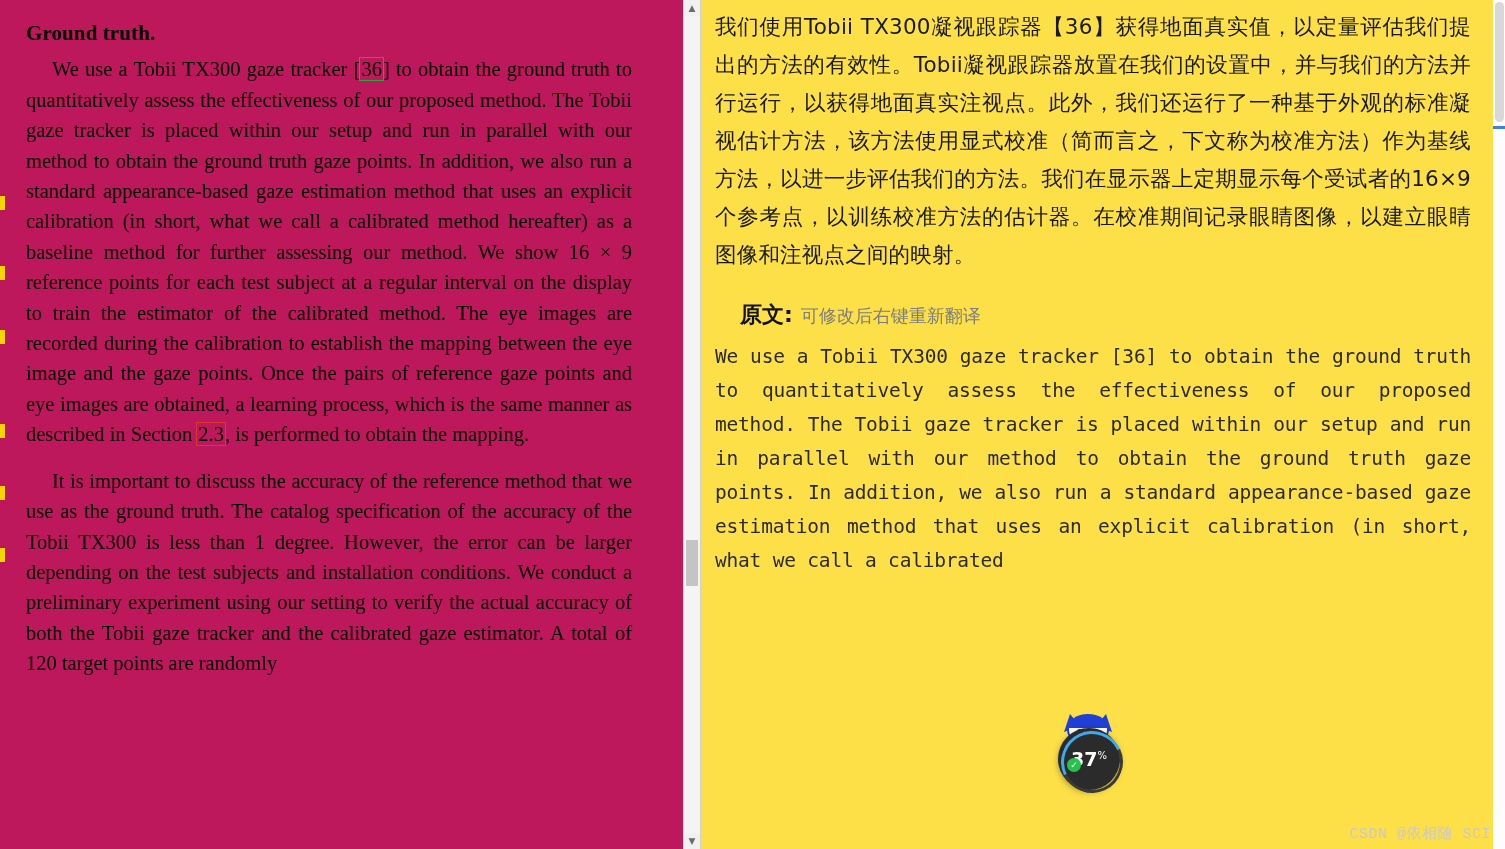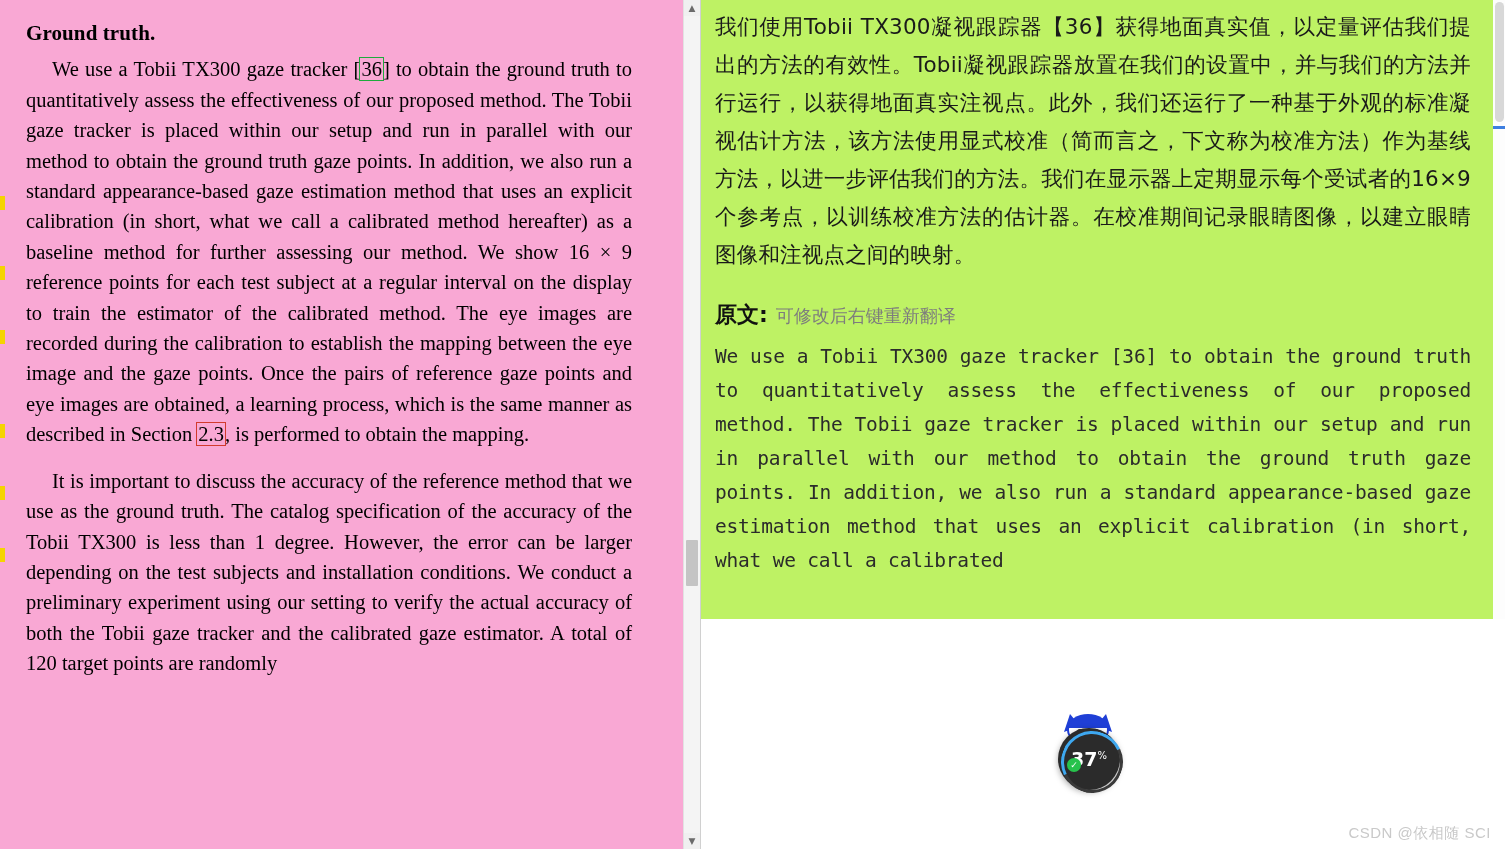--- a/index.html
+++ b/index.html
@@ -28,21 +28,21 @@
     background: #ffffff;
     overflow: hidden;
     border-right: 1px solid #d0d0d0;
   }
   .pdf-page {
     position: absolute;
     left: 0;
     top: 0;
     width: 684px;
     height: 849px;
-    background: #f9a8d4;
+    background: #be185d;
     padding: 0;
   }
   .pdf-body {
     padding: 18px 52px 0 26px;
     font-family: "Liberation Serif", serif;
     font-size: 20.5px;
     line-height: 30.4px;
     color: #000000;
     text-align: justify;
     text-justify: inter-word;
@@ -107,22 +107,22 @@
     width: 12px;
     height: 46px;
     background: #c4c4c4;
     border-radius: 1px;
   }
 
   
   .trans-pane {
     position: relative;
     flex: 1;
-    height: 619px;
-    background: #bef264;
+    height: 849px;
+    background: #fde047;
     overflow: hidden;
   }
   .trans-inner {
     padding: 8px 34px 0 14px;
   }
   .cn-para {
     font-family: "DejaVu Sans", sans-serif;
     font-size: 21.5px;
     line-height: 38px;
     color: #1a1a1a;
@@ -136,20 +136,21 @@
     display: flex;
     align-items: baseline;
     gap: 8px;
     margin: 26px 0 10px 0;
   }
   .orig-label {
     font-family: "DejaVu Sans", sans-serif;
     font-weight: bold;
     font-size: 22px;
     color: #111111;
+    margin-left: 25px;
   }
   .orig-hint {
     font-family: "DejaVu Sans", sans-serif;
     font-size: 18px;
     color: #7d7d7d;
   }
   .orig-text {
     font-family: "DejaVu Sans Mono", monospace;
     font-size: 19.5px;
     line-height: 34px;
@@ -251,21 +252,21 @@
     top: -22px;
     width: 56px;
     height: 40px;
   }
 
   
   .watermark {
     position: absolute;
     right: 14px;
     bottom: 6px;
-    font-family: Liberation Sans, sans-serif;
+    font-family: Liberation Mono, monospace;
     font-size: 15px;
     color: #c9c9c9;
     letter-spacing: .5px;
     white-space: nowrap;
     pointer-events: none;
     text-align: center;
   }
 </style>
 </head>
 <body>

